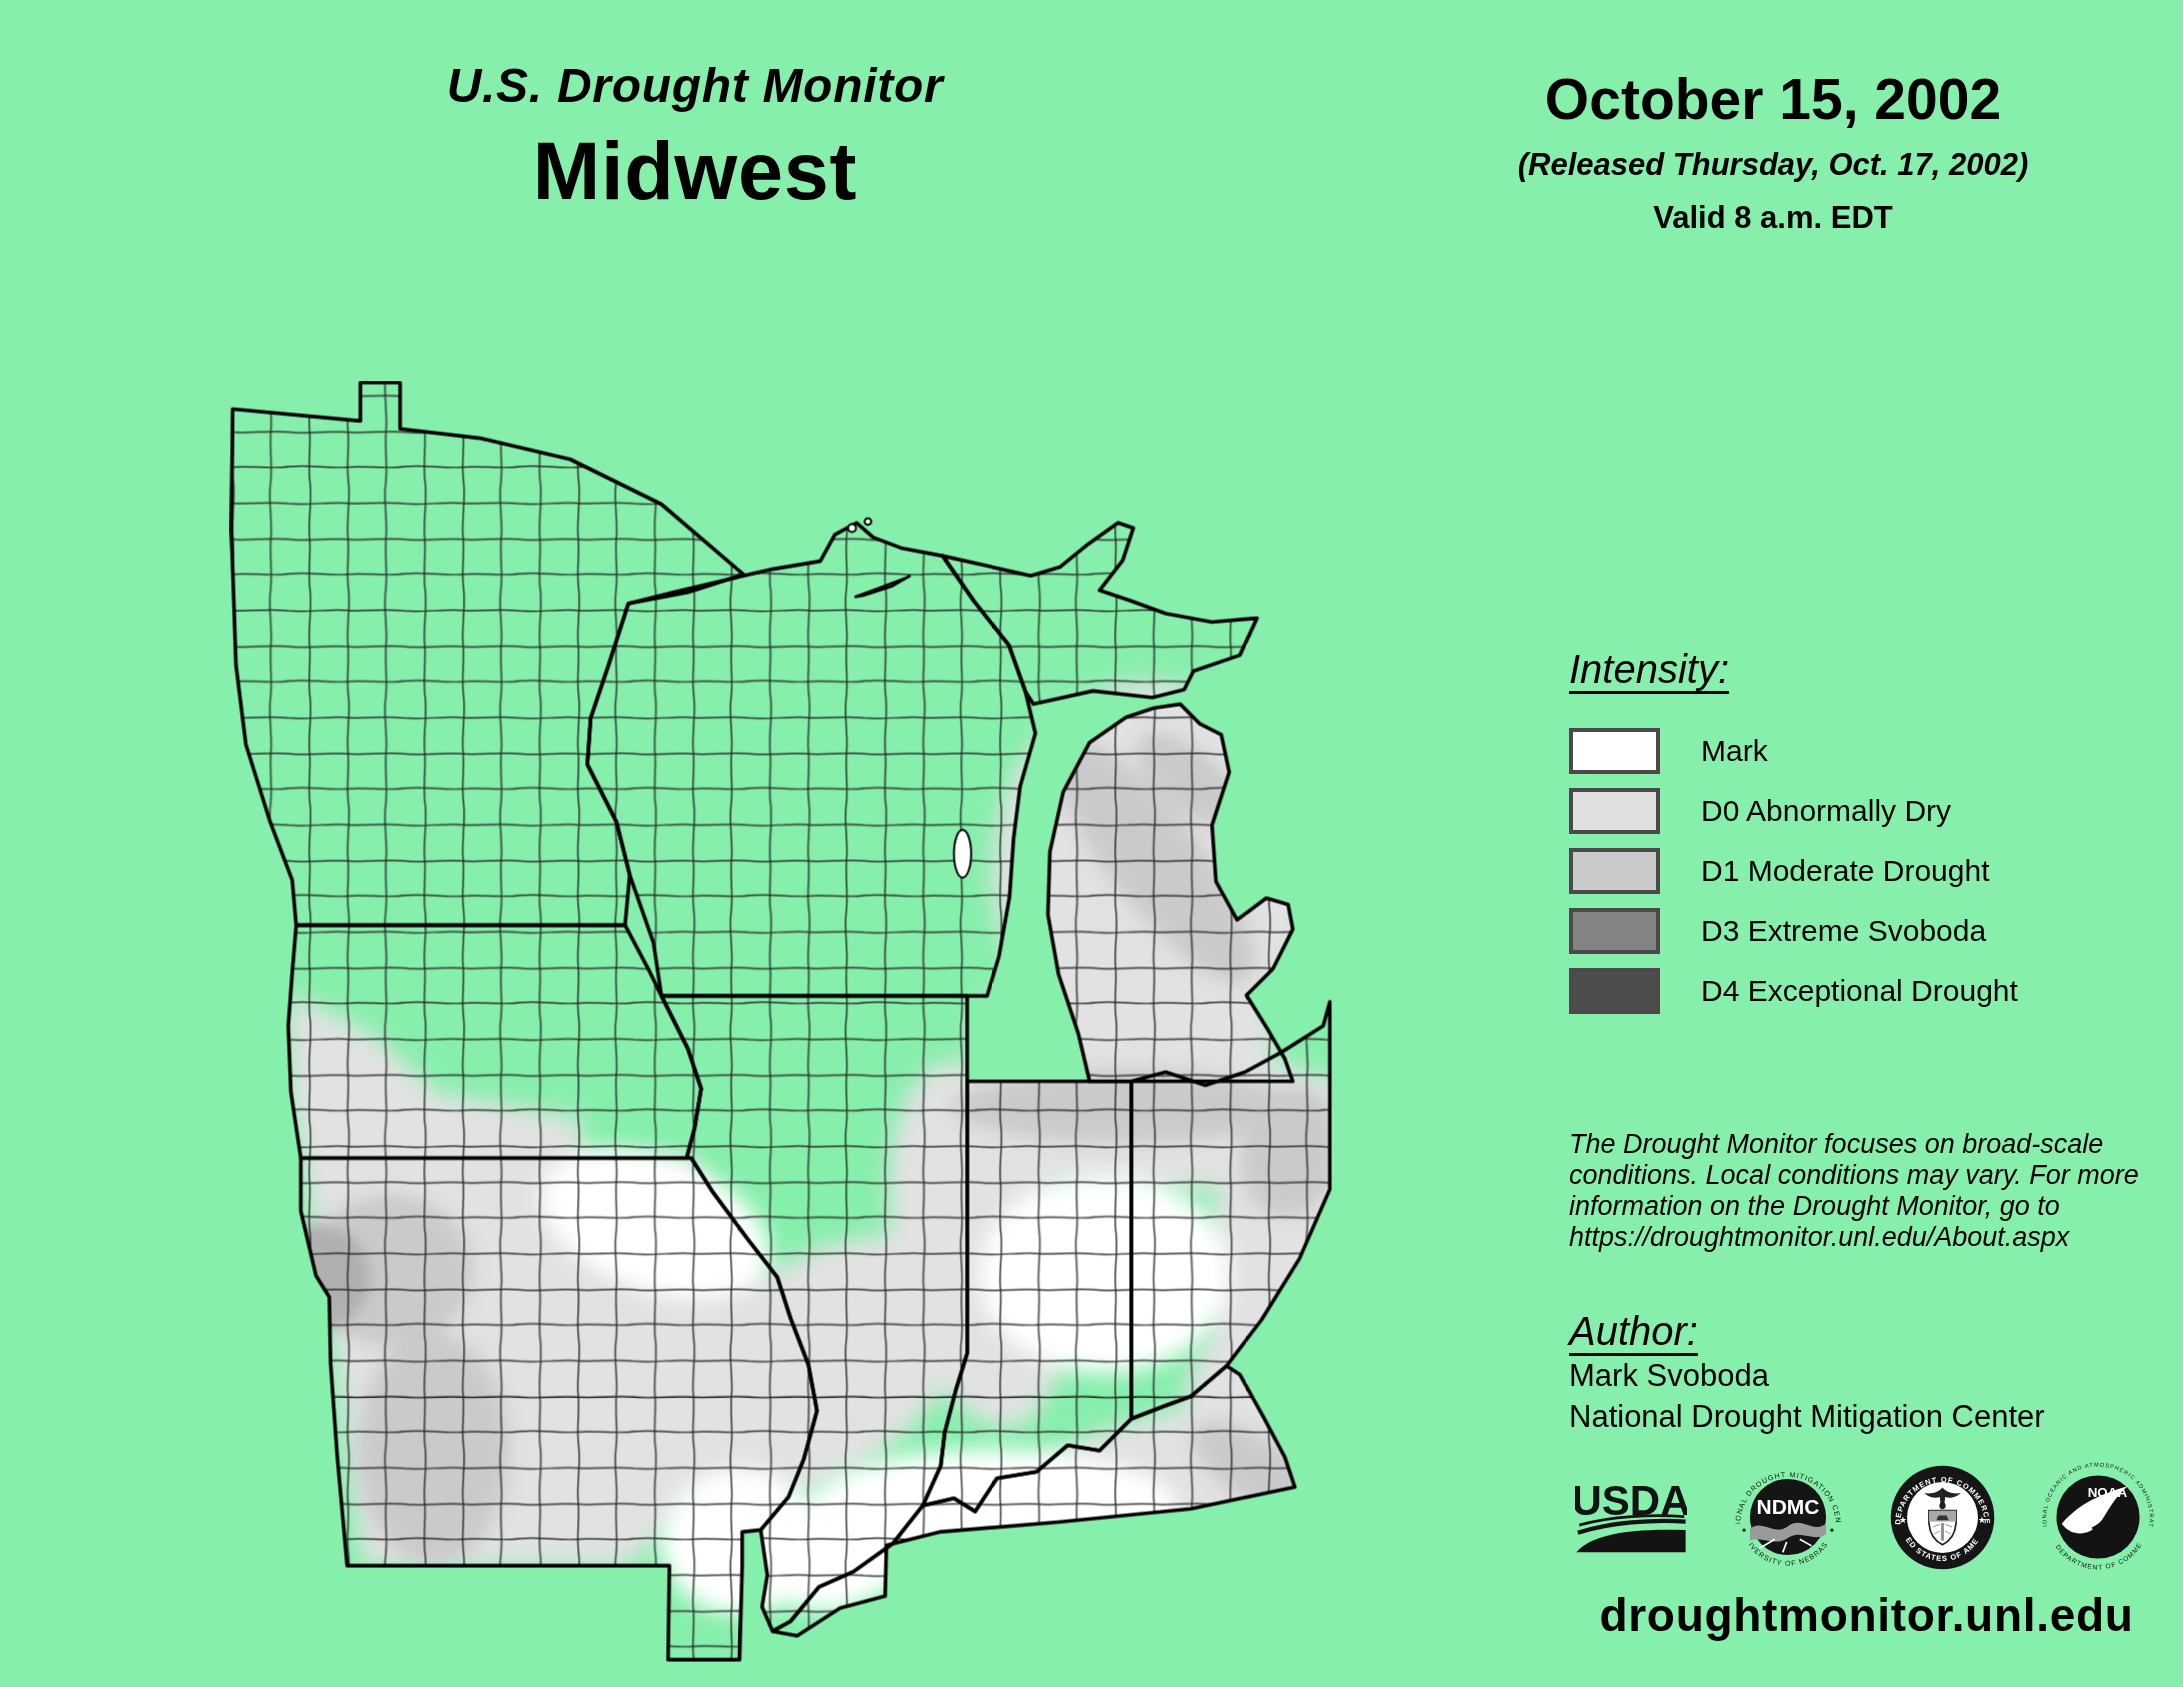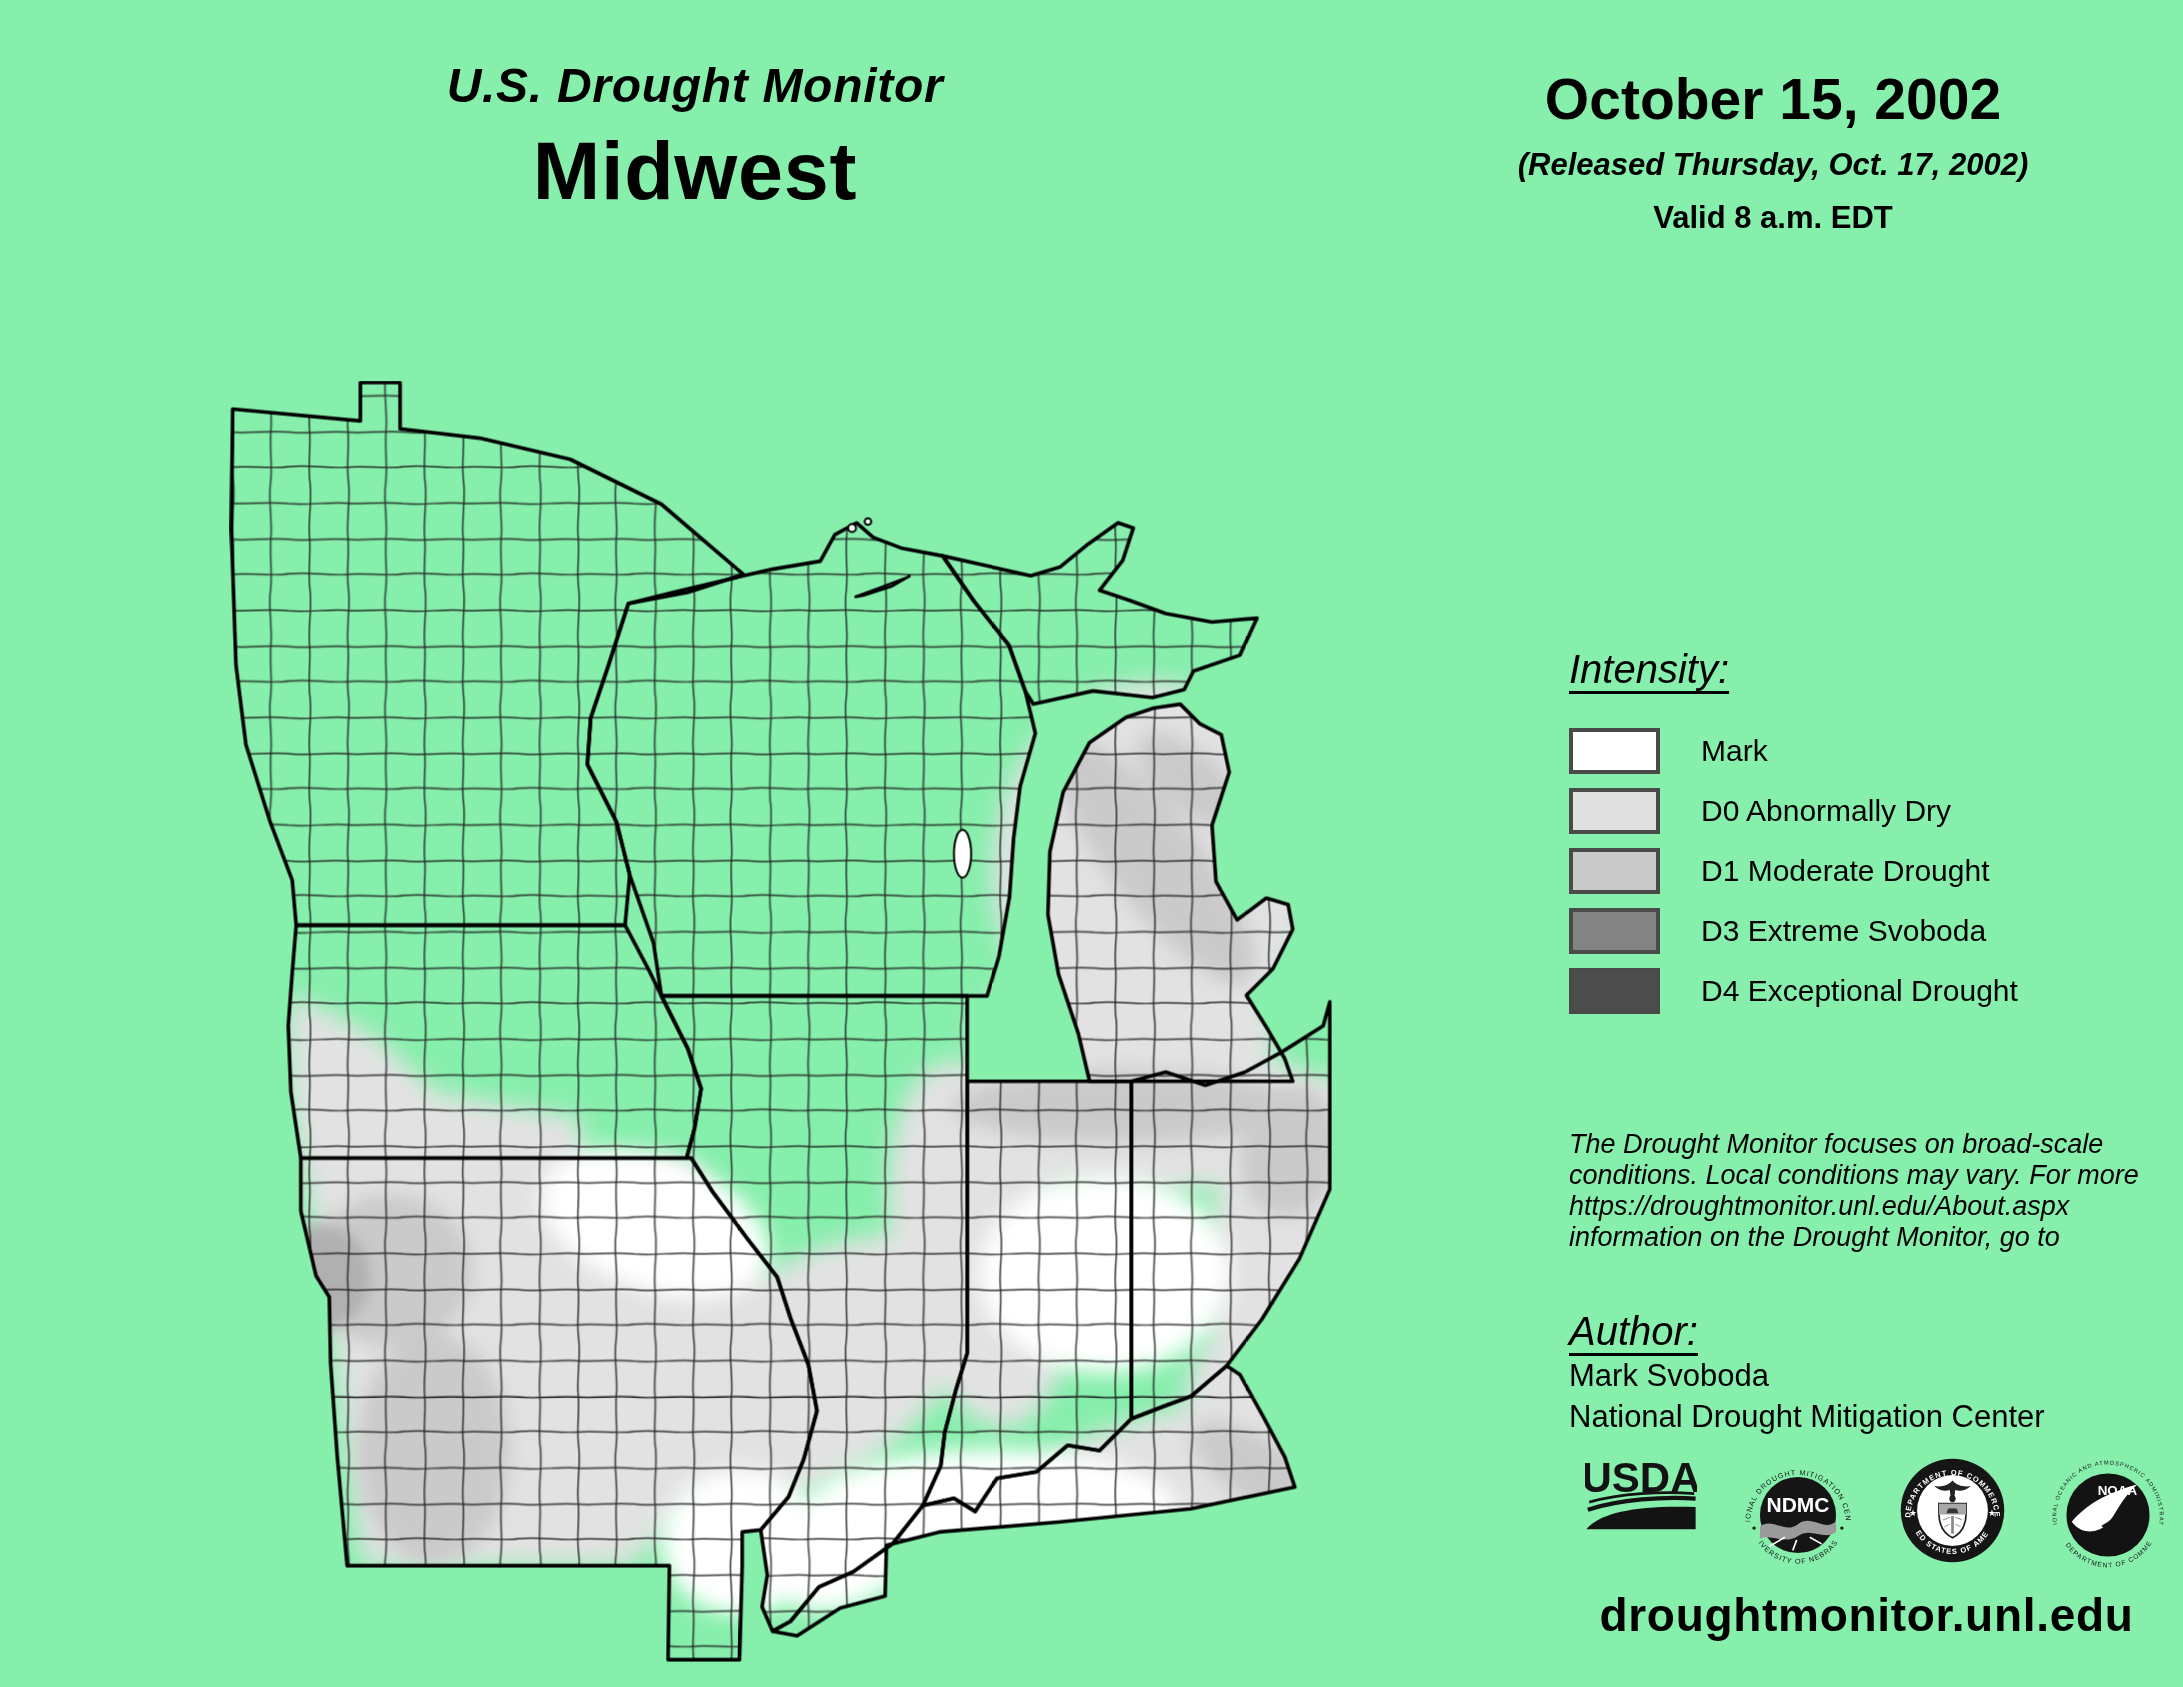--- a/index.html
+++ b/index.html
@@ -23,21 +23,21 @@
   .legend-label{margin-left:41px;font-size:30px;white-space:nowrap;}
   
   #disclaimer{left:1569px;top:1129px;width:595px;font-size:27px;font-style:italic;line-height:31px;}
   
   #author-heading{left:1569px;top:1309px;font-size:40px;font-style:italic;
       text-decoration:underline;text-decoration-thickness:3.3px;text-underline-offset:8px;}
   #author-name{left:1569px;top:1358px;font-size:31px;}
   #author-org{left:1569px;top:1399px;font-size:31px;}
   
   #logo-row{left:1575px;top:1456px;width:582px;height:122px;display:flex;
-      align-items:flex-start;justify-content:space-between;margin-left:10px;}
+      align-items:center;justify-content:space-between;}
   #site-url{left:1569px;top:1588px;width:595px;text-align:center;font-size:46px;font-weight:bold;letter-spacing:0.7px;}
   svg text{font-family:"Liberation Sans",sans-serif;}
   .rimtext{letter-spacing:1.5px;}
 </style>
 </head>
 <body>
 
 <div id="page">
 
   <div class="abs" id="title-block">
@@ -163,22 +163,22 @@
     </div>
     <div class="legend-row">
       <div class="swatch" style="background-color: rgb(77, 77, 77);"></div>
       <div class="legend-label">D4 Exceptional Drought</div>
     </div>
   </div>
 
   <div class="abs" id="disclaimer">
     <div>The Drought Monitor focuses on broad-scale</div>
     <div>conditions. Local conditions may vary. For more</div>
+    <div>information on the Drought Monitor, go to</div>
     <div>https://droughtmonitor.unl.edu/About.aspx</div>
-    <div>information on the Drought Monitor, go to</div>
   </div>
 
   <div class="abs" id="author-heading">Author:</div>
   <div class="abs" id="author-name">Mark Svoboda</div>
   <div class="abs" id="author-org">National Drought Mitigation Center</div>
 
   <div class="abs" id="logo-row">
 
     <svg width="112" height="76" viewBox="0 0 160 105">
       <text x="80" y="50" text-anchor="middle" font-family="Liberation Serif, serif" font-weight="bold" font-size="60" fill="#131313">USDA</text>

